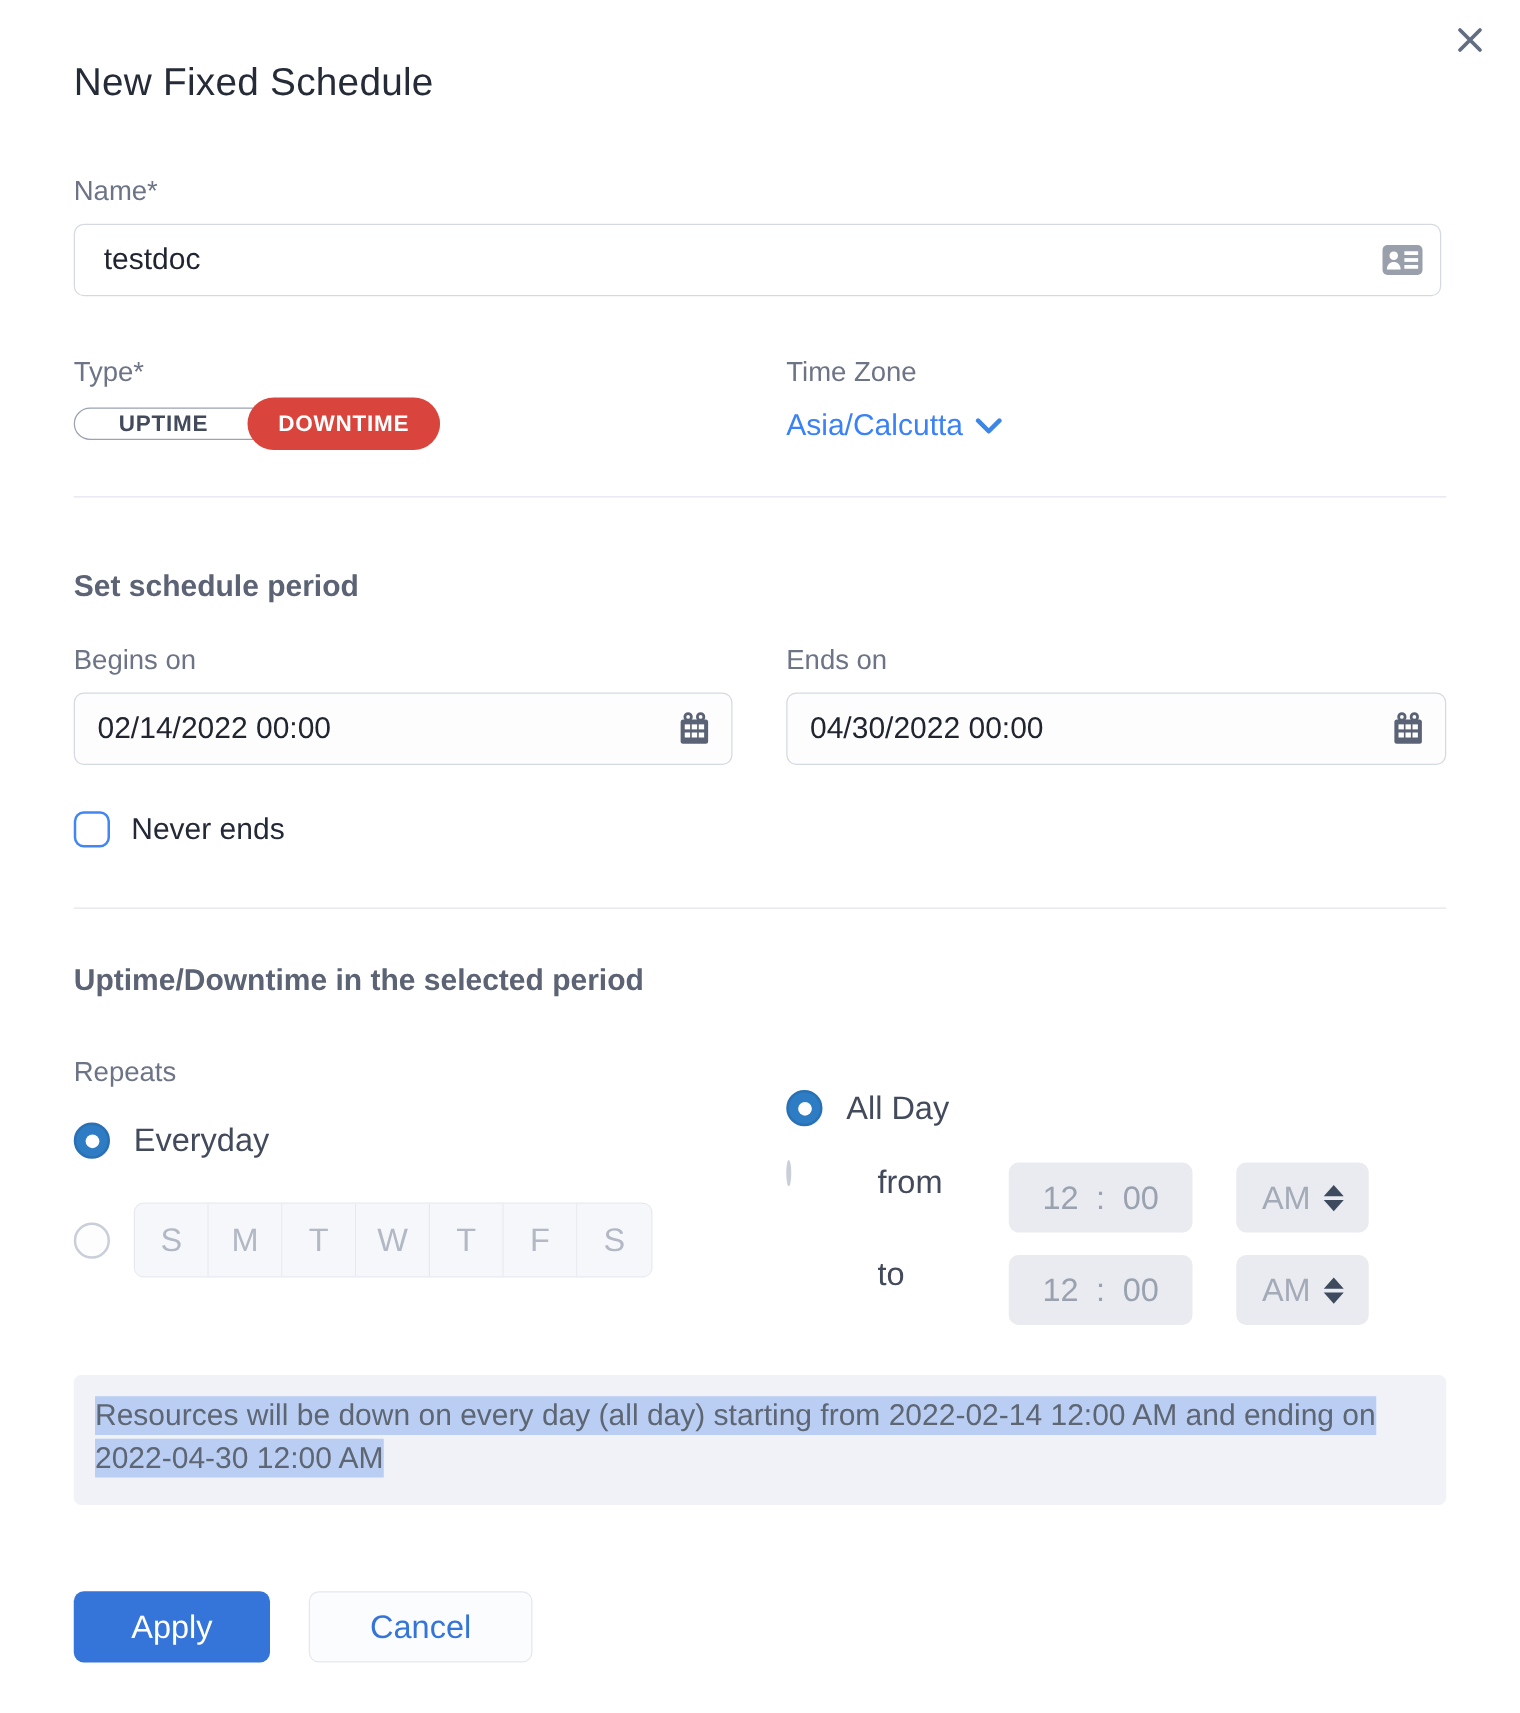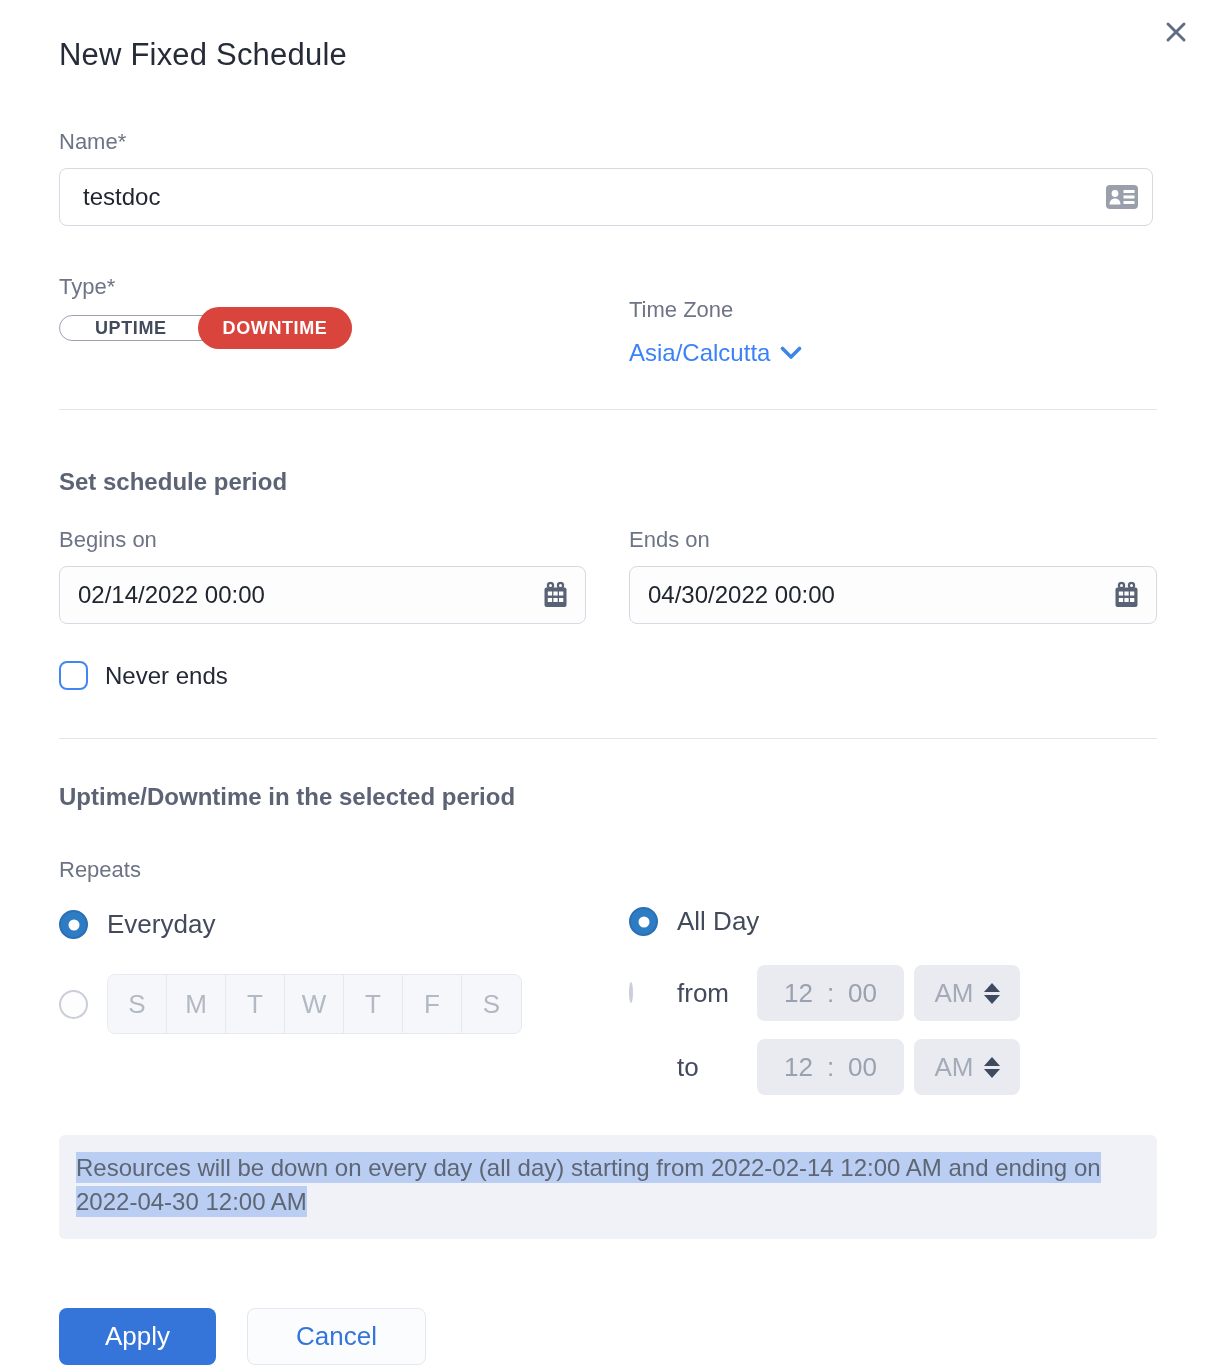--- a/index.html
+++ b/index.html
@@ -9,36 +9,36 @@
     font-family: "Liberation Sans", "DejaVu Sans", sans-serif;
     color: #232a36;
     position: relative;
     overflow: hidden;
   }
   .modal { width: 1216px; height: 1370px; padding: 0 59px; position: relative; }
 
   .close-btn { position: absolute; top: 16px; right: 24px; width: 32px; height: 32px;
     background: none; border: none; cursor: pointer; display: flex; align-items: center; justify-content: center; }
 
-  .title { padding-top: 37px; font-size: 31px; font-weight: 500; color: #252b37; letter-spacing: 0.2px; }
+  .title { padding-top: 48px; font-size: 31px; font-weight: 500; color: #252b37; letter-spacing: 0.2px; }
 
   .field-label { font-size: 22px; color: #6d7486; }
 
   .name-block { margin-top: 56px; }
   .input-wrap { position: relative; margin-top: 13px; }
   .text-input {
     width: 1094px; height: 58px; border: 1px solid #d4d9e2; border-radius: 8px;
     font-family: inherit; font-size: 24px; color: #1f2430; padding: 0 60px 0 23px;
     background: #ffffff; outline: none;
   }
   .input-icon-right { position: absolute; right: 18px; top: 50%; transform: translateY(-50%); display: flex; }
 
   .row-2col { display: flex; margin-top: 48px; }
   .col-left { width: 570px; }
-  .col-right { flex: 1; margin-top: 23px; }
+  .col-right { flex: 1; }
 
   .toggle { display: inline-flex; align-items: center; margin-top: 15px; height: 26px;
     border: 1.5px solid #9aa2b1; border-radius: 22px; background: #ffffff; cursor: pointer; }
   .toggle-seg { font-size: 18px; font-weight: 700; letter-spacing: 0.6px; }
   .toggle-seg.off { color: #424a5b; padding: 0 31px 0 35px; }
   .toggle-seg.on { color: #ffffff; background: #d9453c; border-radius: 21px; height: 42px;
     margin: -1.5px -1.5px -1.5px 0; display: flex; align-items: center; padding: 0 25px; }
 
   .tz-value { margin-top: 16px; display: inline-flex; align-items: center; gap: 10px;
     font-size: 24px; color: #3b82f6; cursor: pointer; background: none; border: none; font-family: inherit; }
@@ -77,21 +77,21 @@
 
   .row-everyday { margin-top: 26px; }
   .row-days { margin-top: 34px; align-items: center; }
   .days-group { display: flex; height: 60px; background: #f6f7fa; border: 1px solid #e7e9f0;
     border-radius: 8px; overflow: hidden; }
   .day-cell { width: 59px; display: flex; align-items: center; justify-content: center;
     font-size: 26px; color: #b2b8c4; border-right: 1px solid #e7e9f0; background: #f6f7fa; cursor: default; }
   .day-cell:last-child { border-right: none; }
 
   .row-allday { margin-top: 26px; }
-  .time-grid-row { display: flex; align-items: center; margin-top: 28px; }
+  .time-grid-row { display: flex; margin-top: 28px; gap: 25px; }
   .time-radio-slot { width: 48px; flex: none; }
   .time-label { width: 80px; flex: none; font-size: 26px; color: #424a5b; }
   .time-box { width: 147px; height: 56px; background: #e9ebf0; border-radius: 8px;
     display: flex; align-items: center; justify-content: center; gap: 14px;
     font-size: 26px; color: #9aa2b0; }
   .meridiem-box { width: 106px; height: 56px; background: #e9ebf0; border-radius: 8px;
     margin-left: 10px; display: flex; align-items: center; justify-content: center; gap: 10px;
     font-size: 26px; color: #a4abb8; cursor: pointer; }
   .sort-arrows { display: flex; flex-direction: column; gap: 3px; }
   .tri-up { width: 0; height: 0; border-left: 8px solid transparent; border-right: 8px solid transparent;

